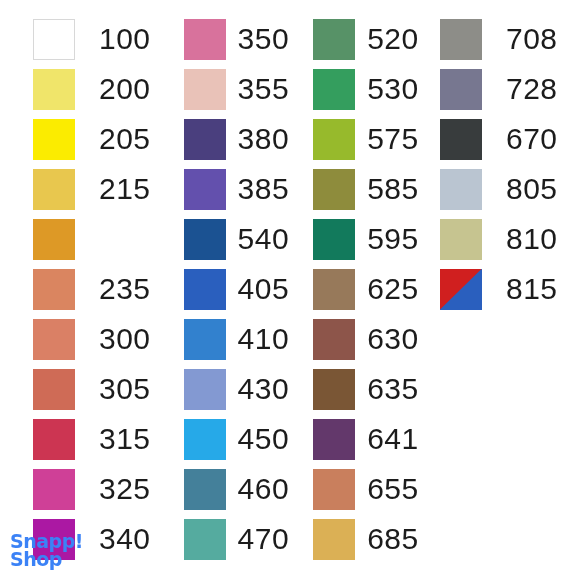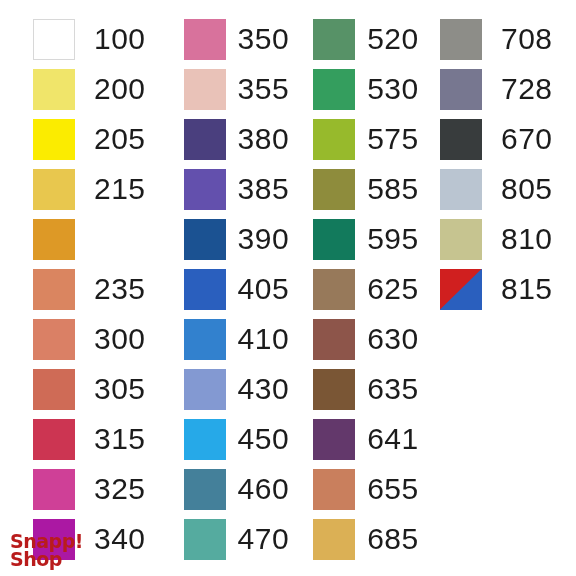--- a/index.html
+++ b/index.html
@@ -65,39 +65,39 @@
     top: 0;
     width: 100%;
     height: 100%;
   }
 
   .code {
     font-size: 30px;
     font-weight: 300;
     color: #1c1c1c;
     letter-spacing: 0.5px;
-    margin-left: 19px;
+    margin-left: 24px;
     line-height: 1;
     white-space: nowrap;
   }
 
   .col-1 .code, .col-2 .code { margin-left: 12px; }
   .col-3 .code { }
 
   
   #watermark {
     position: absolute;
     left: 10px;
     bottom: 8px;
     z-index: 5;
     font-family: "DejaVu Sans", sans-serif;
     font-weight: bold;
     font-size: 19px;
     line-height: 0.92;
-    color: #b91c1c;
+    color: #3b82f6;
     letter-spacing: -0.5px;
   }
   #watermark .wm-line { display: block; }
 </style>
 </head>
 <body>
 
 <div id="chart">
     <div class="column col-0">
       <div class="swatch-row">
@@ -156,21 +156,21 @@
       <div class="swatch-row">
         <div class="swatch" style="background: rgb(74, 63, 126);"></div>
         <span class="code">380</span>
       </div>
       <div class="swatch-row">
         <div class="swatch" style="background: rgb(99, 80, 173);"></div>
         <span class="code">385</span>
       </div>
       <div class="swatch-row">
         <div class="swatch" style="background: rgb(27, 82, 146);"></div>
-        <span class="code">390</span>
+        <span class="code">540</span>
       </div>
       <div class="swatch-row">
         <div class="swatch" style="background: rgb(42, 95, 190);"></div>
         <span class="code">405</span>
       </div>
       <div class="swatch-row">
         <div class="swatch" style="background: rgb(50, 129, 206);"></div>
         <span class="code">410</span>
       </div>
       <div class="swatch-row">

